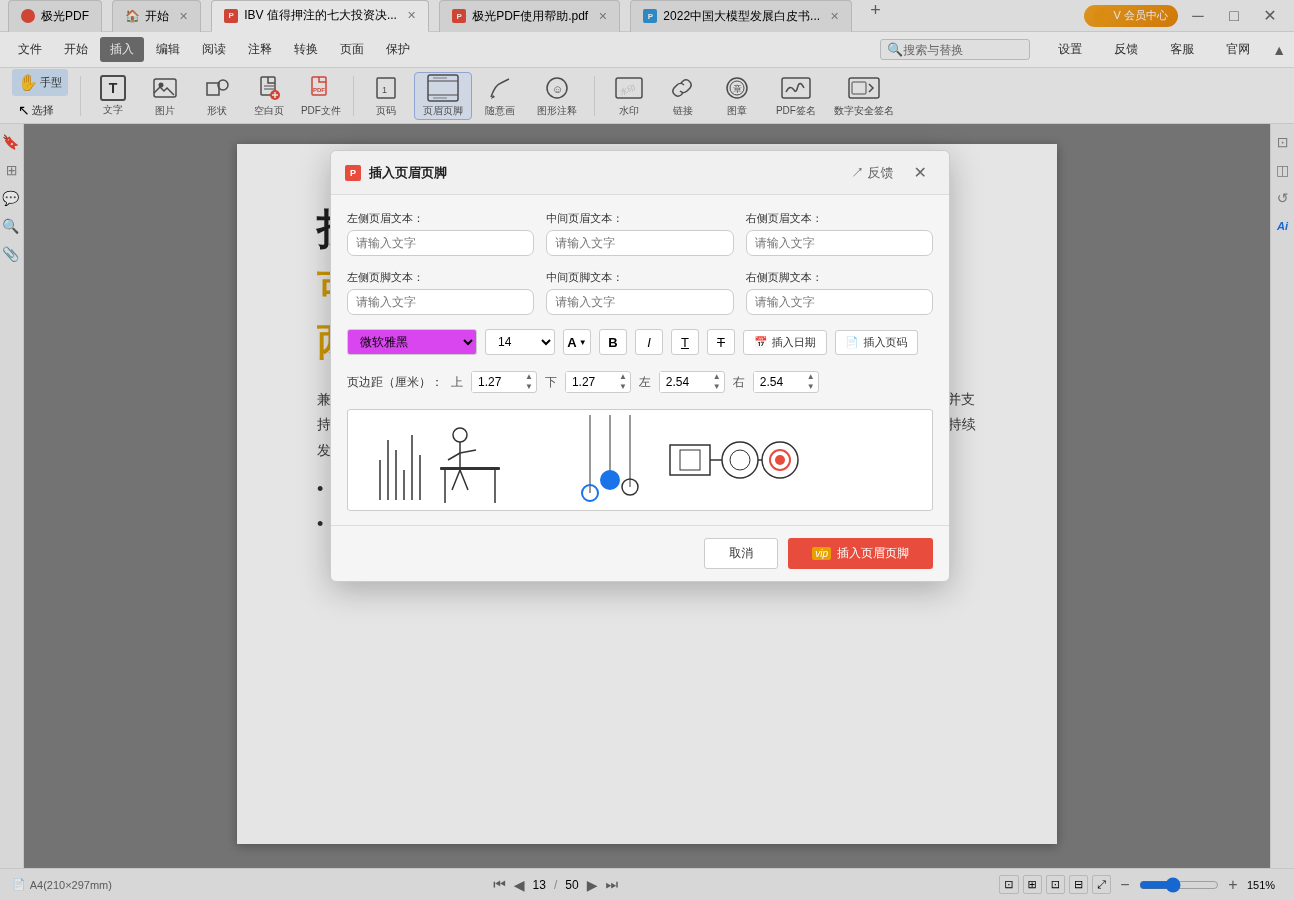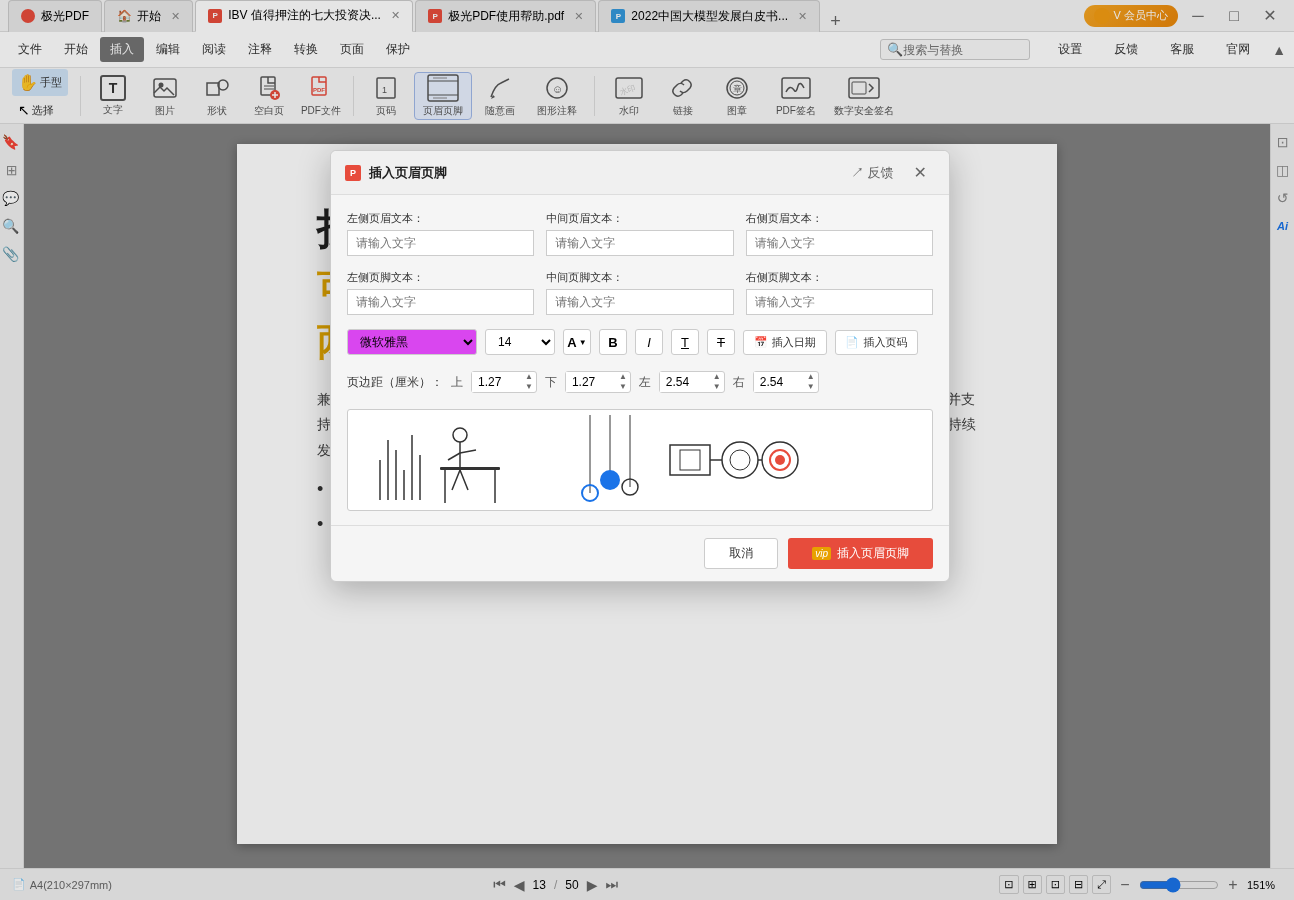--- a/index.html
+++ b/index.html
@@ -3,21 +3,21 @@
   <meta charset="utf-8">
   <style>
     * { box-sizing: border-box; margin: 0; padding: 0; }
     body { font-family: 'Microsoft YaHei', 'SimHei', sans-serif; font-size: 12px; background: #f0f0f0; overflow: hidden; width: 1294px; height: 900px; }
 
     
     .title-bar {
       display: flex; align-items: center; height: 32px; background: #f5f5f5;
       border-bottom: 1px solid #ddd; padding: 0 8px; gap: 0;
     }
-    .tab-group { display: flex; align-items: flex-end; height: 32px; flex: 1; gap: 2px; }
+    .tab-group { display: flex; align-items: flex-start; height: 32px; flex: 1; gap: 10px; }
     .tab {
       display: flex; align-items: center; padding: 0 12px; height: 32px;
       background: #e8e8e8; border: 1px solid #ccc; border-bottom: none;
       font-size: 12px; cursor: pointer; gap: 6px; white-space: nowrap;
       border-radius: 4px 4px 0 0;
     }
     .tab.active { background: #fff; border-bottom: 1px solid #fff; z-index: 1; }
     .tab .close-x { color: #888; font-size: 11px; margin-left: 4px; }
     .tab .tab-icon { width: 14px; height: 14px; display: inline-block; }
     .tab-icon-pdf { background: #e74c3c; color: white; font-size: 8px; font-weight: bold; border-radius: 2px; display: flex; align-items: center; justify-content: center; }
@@ -132,21 +132,21 @@
     .dialog-actions { margin-left: auto; display: flex; gap: 6px; }
     .dialog-btn-small { background: none; border: none; cursor: pointer; color: #666; font-size: 13px; padding: 2px 6px; border-radius: 3px; }
     .dialog-close { background: none; border: none; cursor: pointer; color: #666; font-size: 16px; padding: 2px 8px; }
 
     .dialog-body { padding: 16px 16px 0 16px; }
 
     .field-row { display: flex; gap: 12px; margin-bottom: 14px; }
     .field-group { flex: 1; }
     .field-label { font-size: 11px; color: #333; margin-bottom: 4px; }
     .field-input {
-      width: 100%; padding: 5px 8px; border: 1px solid #ccc; border-radius: 0;
+      width: 100%; padding: 5px 8px; border: 1px solid #ccc; border-radius: 7px;
       background: white; font-size: 12px; color: #999; outline: none;
     }
 
     .format-row {
       display: flex; align-items: center; gap: 8px; margin-bottom: 16px; flex-wrap: wrap;
     }
     .font-select {
       padding: 4px 8px; border: 1px solid #ccc; border-radius: 3px; background: #d946ef;
       font-size: 12px; width: 130px;
     }

